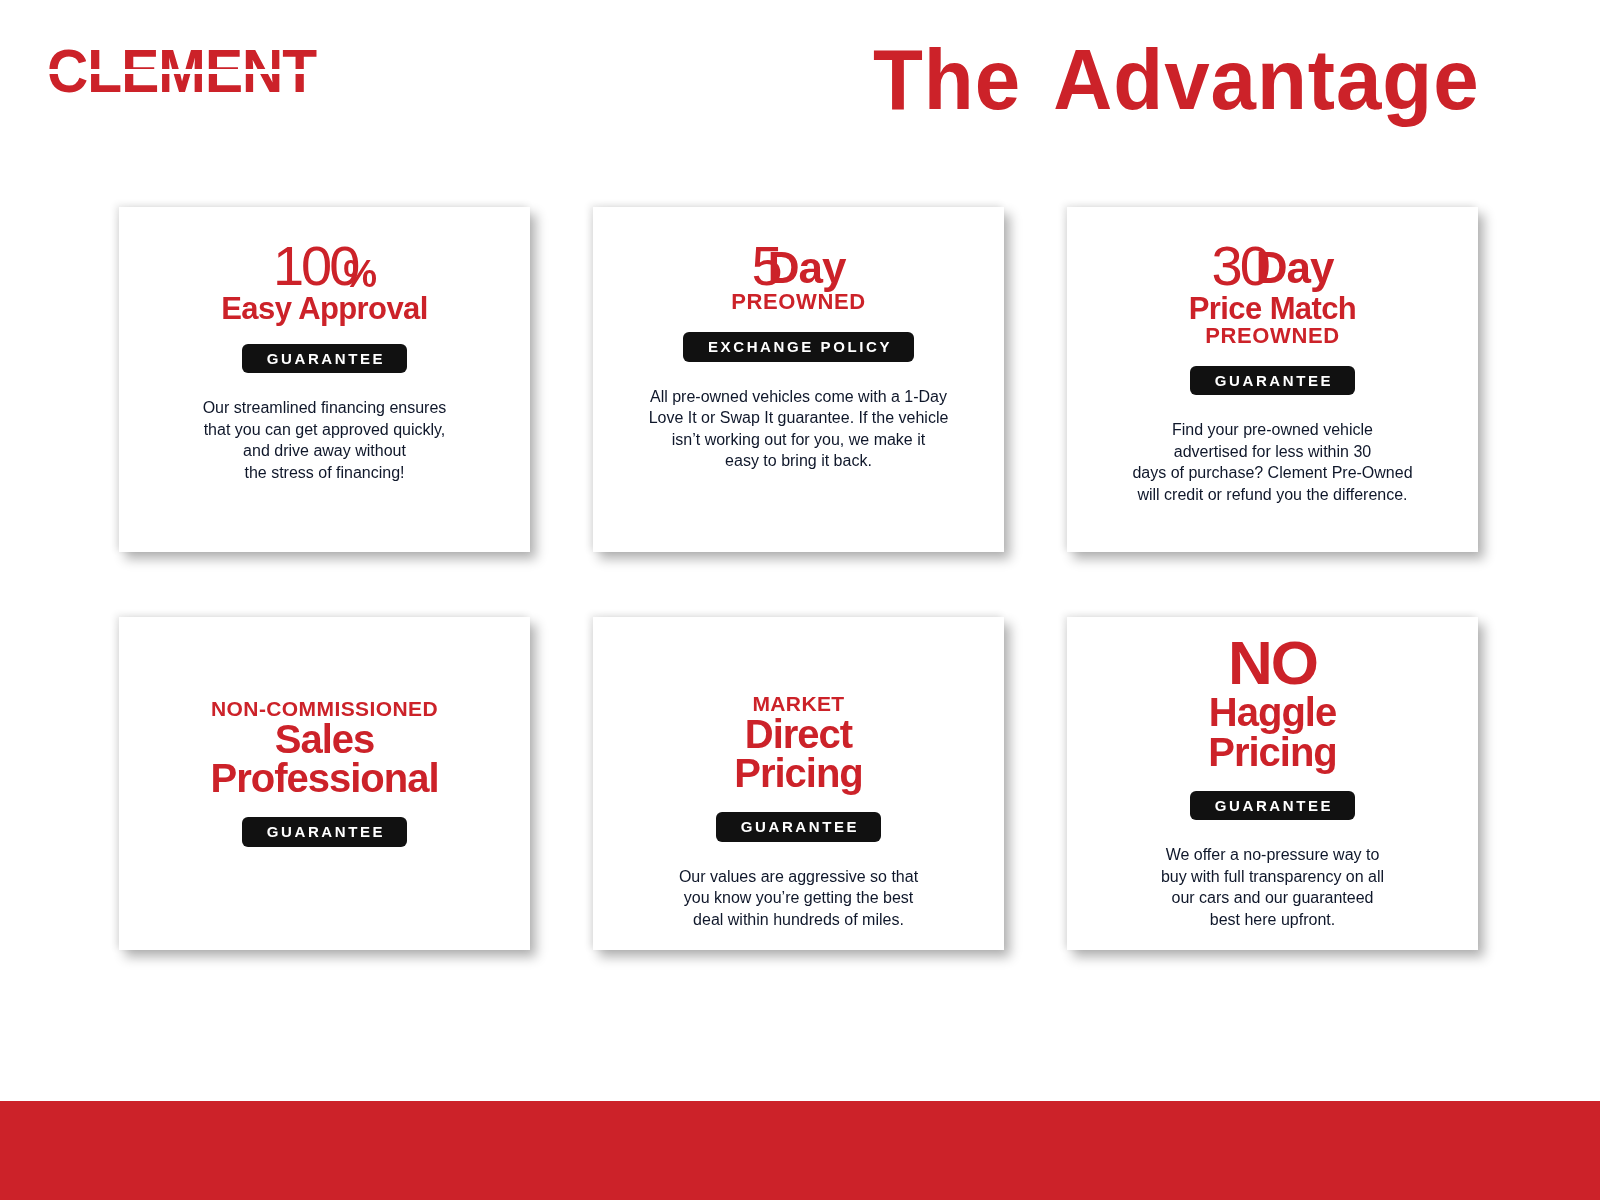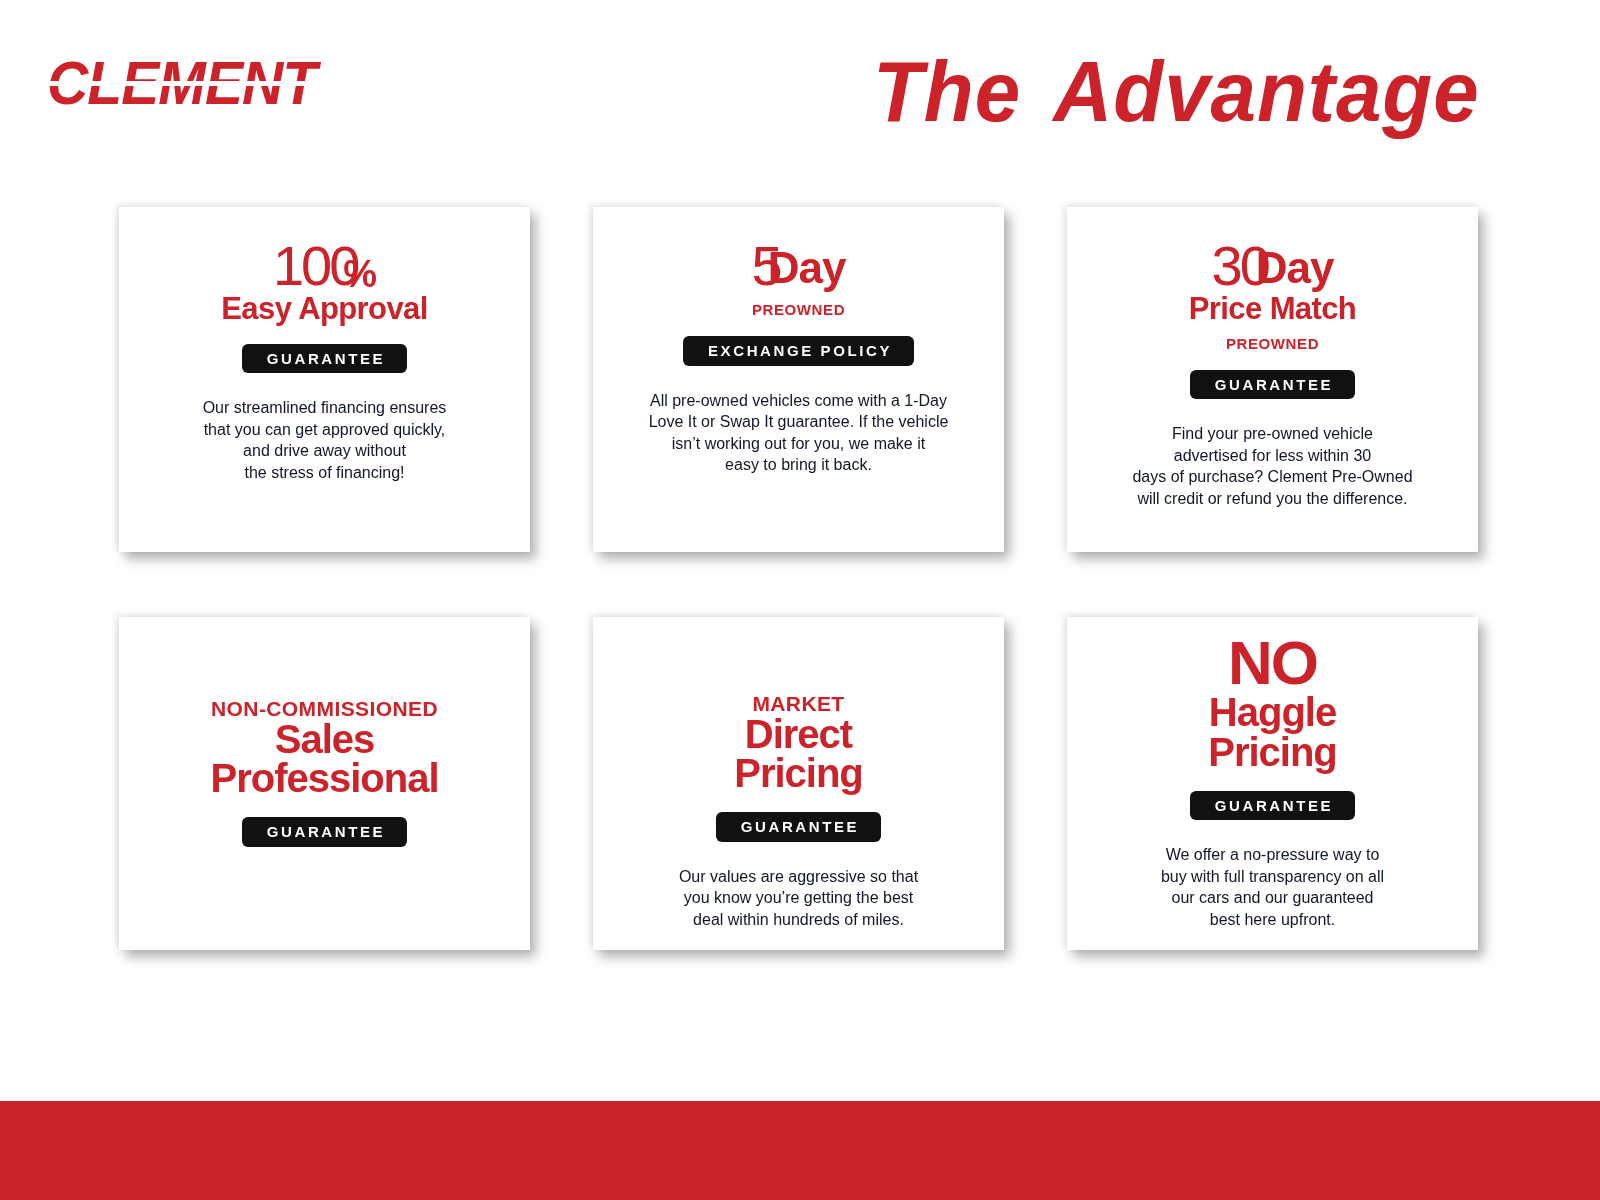--- a/index.html
+++ b/index.html
@@ -13,24 +13,23 @@
     height: 1200px;
     position: relative;
     overflow: hidden;
     font-family: "Liberation Sans", "DejaVu Sans", sans-serif;
     -webkit-font-smoothing: antialiased;
   }
 
   
   #header {
     position: absolute;
-    top: 12px; left: 0;
+    top: 0; left: 0;
     width: 1600px;
     height: 150px;
-    font-style: italic;
   }
 
   #logo {
     position: absolute;
     left: 47px;
     top: 42px;
     height: 58px;
     line-height: 58px;
     font-family: "Liberation Sans Narrow", "Liberation Sans", sans-serif;
     font-size: 62px;
@@ -161,24 +160,24 @@
     line-height: 1.02;
     margin-top: 2px;
   }
   .head-big {
     font-size: 40px;
     font-weight: bold;
     letter-spacing: -1px;
     line-height: 0.98;
   }
   .head-sub {
-    font-size: 15px;
+    font-size: 22px;
     font-weight: bold;
     letter-spacing: 0.6px;
-    margin-top: 11px;
+    margin-top: 0;
   }
 
   
   .badge {
     display: inline-block;
     background: #111111;
     color: #ffffff;
     border-radius: 6px;
     font-size: 15px;
     font-weight: bold;

